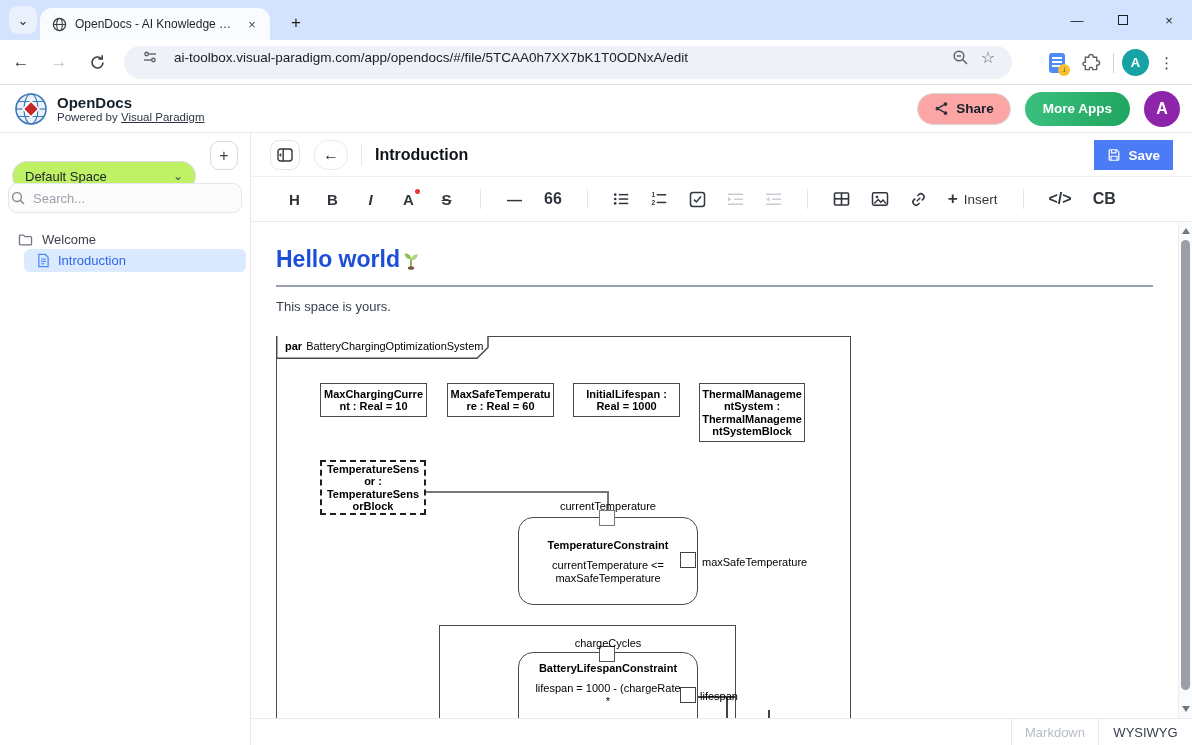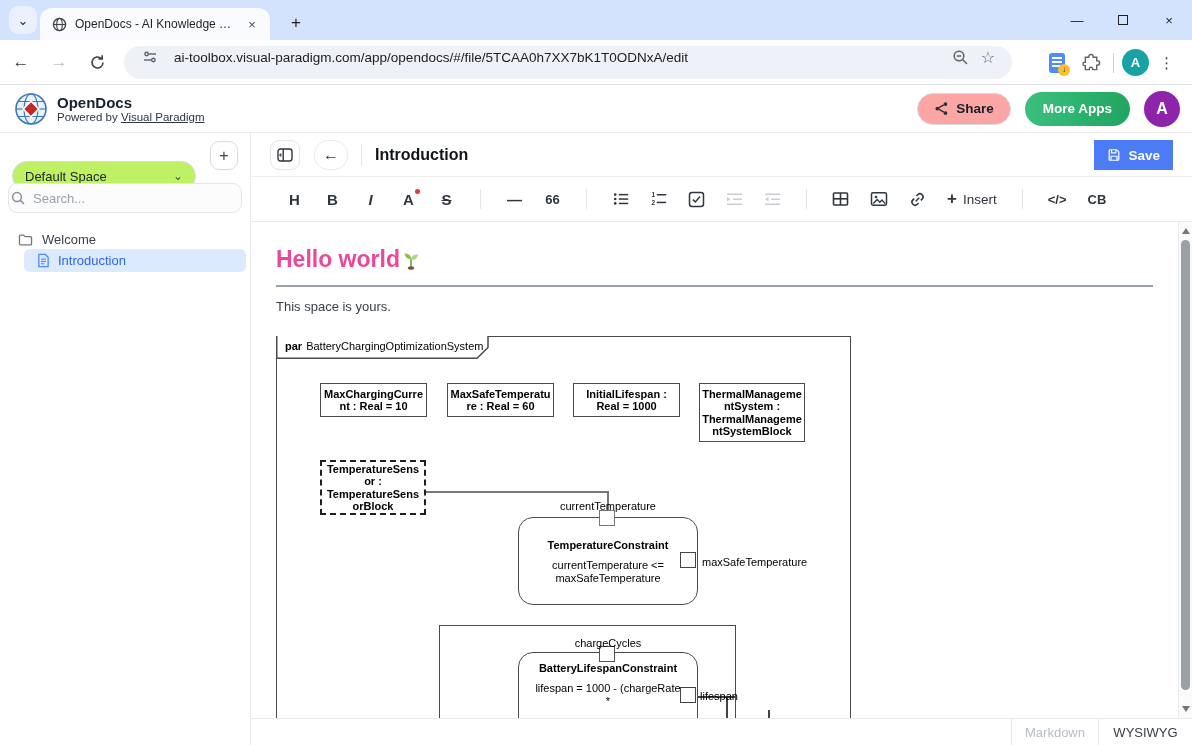--- a/index.html
+++ b/index.html
@@ -94,29 +94,29 @@
 
   
   .fmtbar { height:45px; border-bottom:1px solid #e7eaee; display:flex; align-items:center; padding-left:35px; gap:21px; }
   .fbtn { min-width:17px; height:24px; display:flex; align-items:center; justify-content:center; color:#30363d;
      cursor:pointer; font-size:15px; font-weight:600; }
   .fbtn.disabled { color:#c9cdd3; cursor:default; }
   .fbtn.italic { font-style:italic; font-weight:600; }
   .fbtn.strike { text-decoration:line-through; }
   .fbtn.colorA { position:relative; }
   .fbtn.colorA::after { content:""; position:absolute; right:-3px; top:2px; width:5px; height:5px; border-radius:50%; background:#e53935; }
-  .fbtn.small { font-size:13px; font-weight:bold; }
+  .fbtn.small { font-size:16px; font-weight:bold; }
   .fmtbar .sep { width:1px; height:20px; background:#e2e5e9; margin:0 4px; }
   .insert-group { display:flex; align-items:center; gap:6px; color:#30363d; cursor:pointer; }
   .insert-group .plus { font-size:17px; font-weight:600; }
   .insert-group .lbl { font-size:13.5px; }
 
   
   .content { position:relative; height:496px; overflow:hidden; background:#fff; }
-  .doc-h1 { position:absolute; left:25px; top:24px; width:877px; font-size:23px; font-weight:bold; color:#ec4899;
+  .doc-h1 { position:absolute; left:25px; top:24px; width:877px; font-size:23px; font-weight:bold; color:#1d4ed8;
      padding-bottom:12px; border-bottom:2px solid #99a1ab; display:flex; align-items:center; gap:0; }
   .doc-p { position:absolute; left:25px; top:77px; font-size:13px; color:#374151; }
 
   
   .diagram { position:absolute; left:25px; top:114px; width:580px; height:382px; font-size:11px; line-height:13px; color:#000; }
   .frame { position:absolute; left:0; top:0; width:575px; height:410px; border:1.5px solid #4a4a4a; }
   .frame-label-shape { position:absolute; left:0; top:0; }
   .frame-label-text { position:absolute; left:9px; top:4px; white-space:nowrap; font-size:11px; }
   .frame-label-text .kw { font-weight:bold; margin-right:4px; }
   .pbox { position:absolute; border:1.5px solid #4a4a4a; background:#fff; display:flex; align-items:center;

